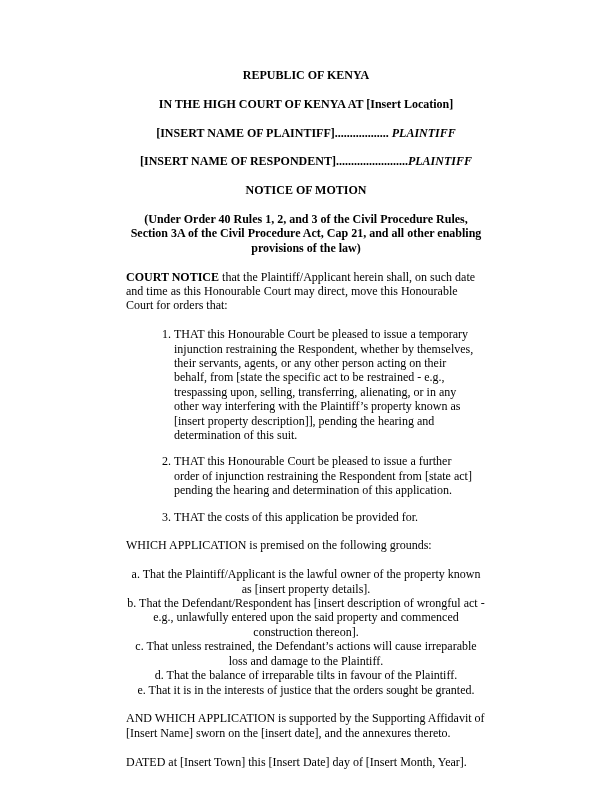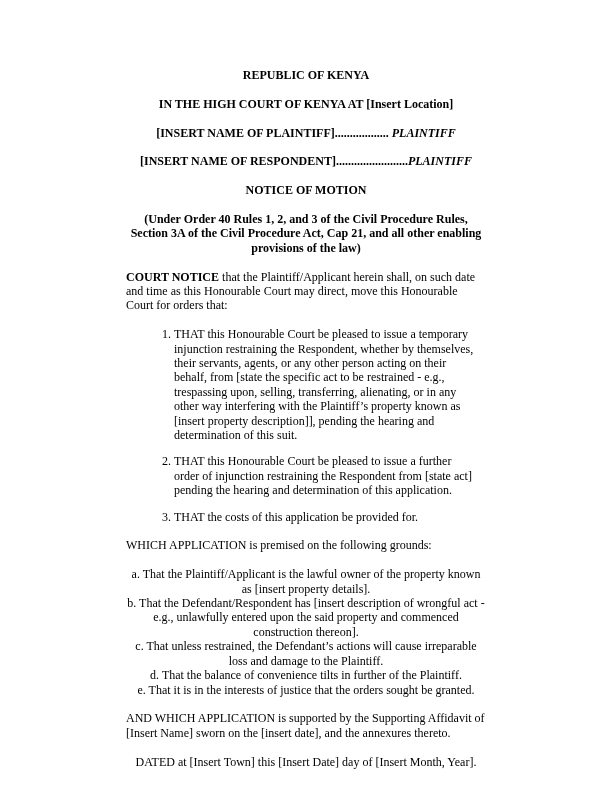--- a/index.html
+++ b/index.html
@@ -19,21 +19,21 @@
   }
   .bold { font-weight: bold; }
   .hdr-line {
     text-align: center;
     font-weight: bold;
     margin: 0 0 14.4px 0;
   }
   .doc-title { }
   .party-label { font-style: italic; }
   .para { margin: 0 0 14.4px 0; text-align: left; }
-  .para:last-child { margin-bottom: 0; text-align: center; }
+  .para:last-child { margin-bottom: 0; }
   ol.orders {
     margin: 0 0 14.4px 0;
     padding: 0 0 0 36px;
   }
   ol.orders li { margin: 12px; padding: 0; }
   .grounds { margin: 0 0 14.4px 0; }
   .grounds .ground-line { margin: 0; text-align: center; }
 </style>
 </head>
 <body>
@@ -69,21 +69,21 @@
     <li>THAT this Honourable Court be pleased to issue a further order of injunction restraining the Respondent from [state act] pending the hearing and determination of this application.</li>
     <li>THAT the costs of this application be provided for.</li>
   </ol>
 
   <p class="para">WHICH APPLICATION is premised on the following grounds:</p>
 
   <div class="grounds">
     <div class="ground-line">a. That the Plaintiff/Applicant is the lawful owner of the property known as [insert property details].</div>
     <div class="ground-line">b. That the Defendant/Respondent has [insert description of wrongful act - e.g., unlawfully entered upon the said property and commenced construction thereon].</div>
     <div class="ground-line">c. That unless restrained, the Defendant’s actions will cause irreparable loss and damage to the Plaintiff.</div>
-    <div class="ground-line">d. That the balance of convenience tilts in further of the Plaintiff.</div>
+    <div class="ground-line">d. That the balance of irreparable tilts in favour of the Plaintiff.</div>
     <div class="ground-line">e. That it is in the interests of justice that the orders sought be granted.</div>
   </div>
 
   <p class="para">AND WHICH APPLICATION is supported by the Supporting Affidavit of [Insert Name] sworn on the [insert date], and the annexures thereto.</p>
 
   <p class="para">DATED at [Insert Town] this [Insert Date] day of [Insert Month, Year].</p>
 
 </div>
 
 </body></html>

